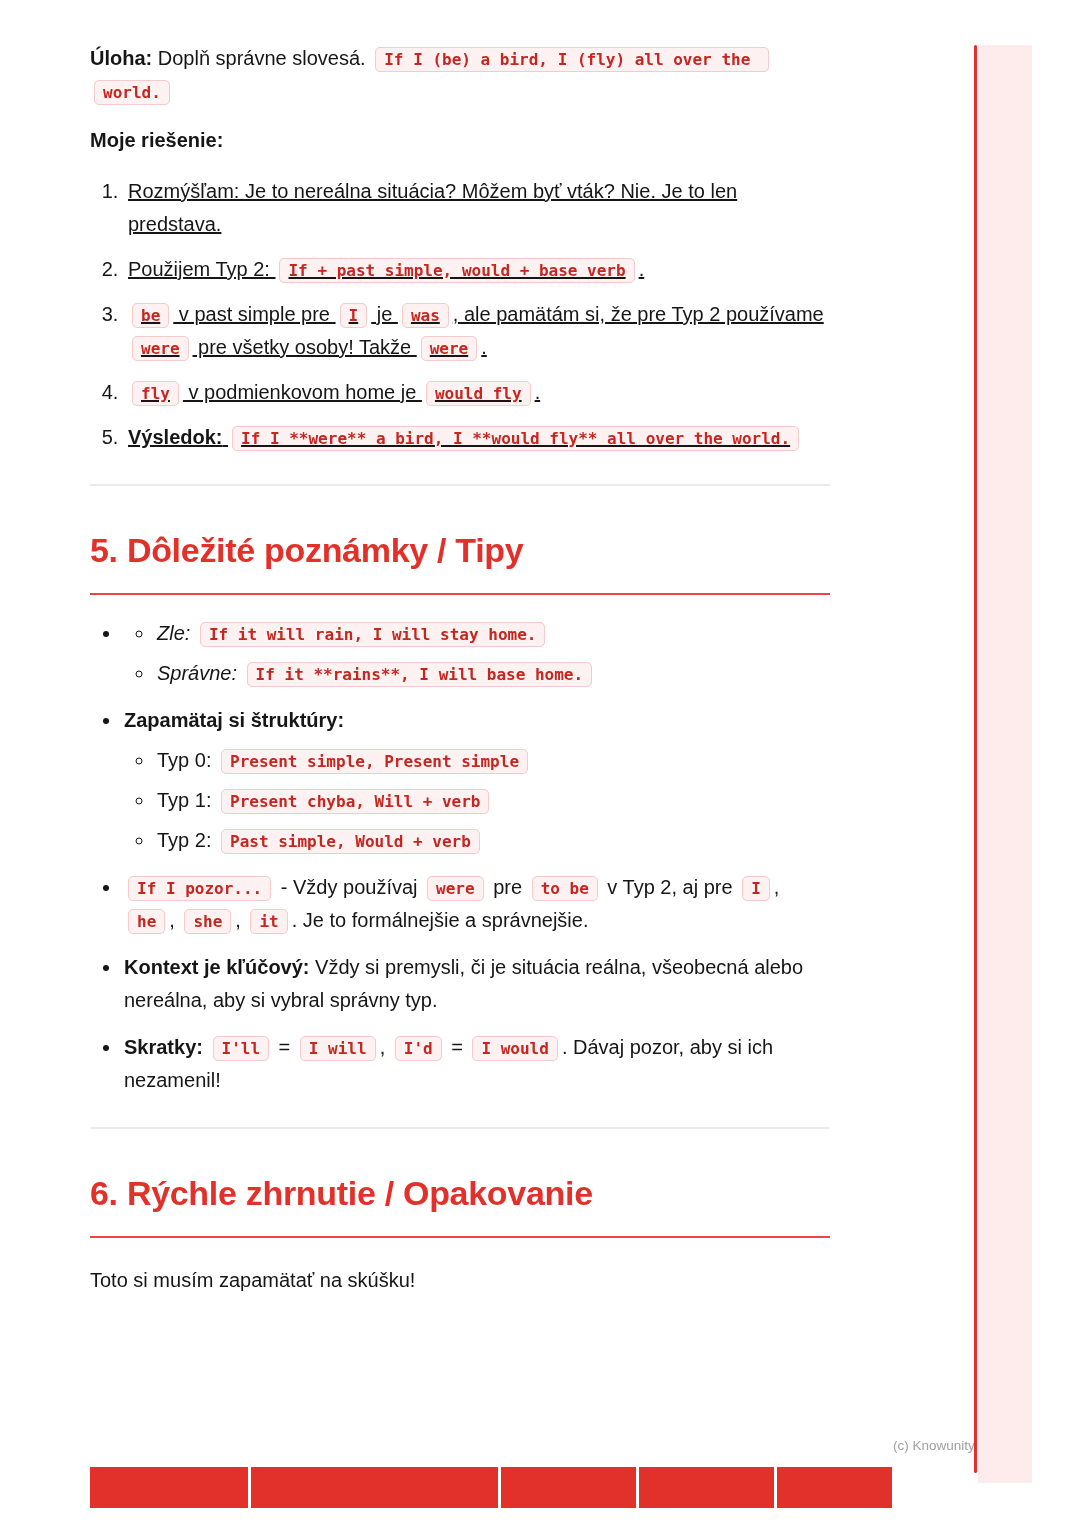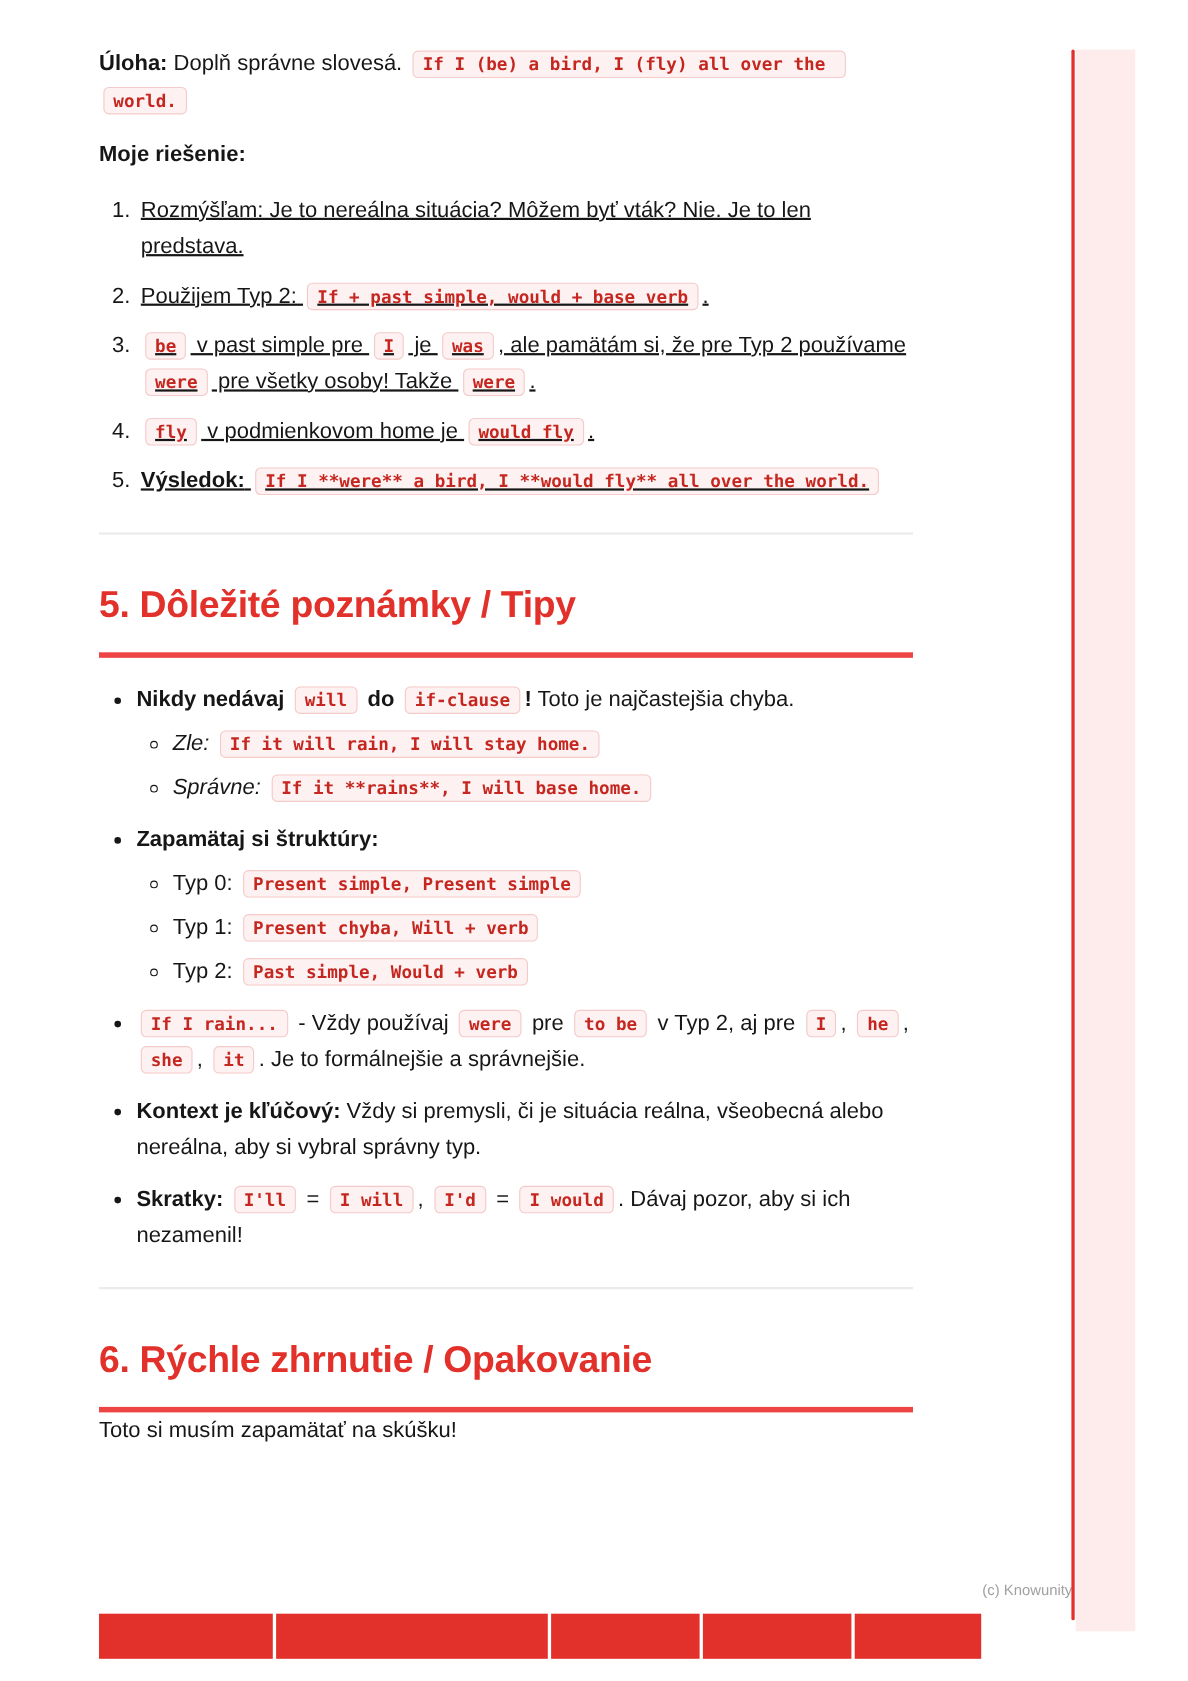--- a/index.html
+++ b/index.html
@@ -35,27 +35,27 @@
   }
   .solution-heading { font-weight: 700; margin-top: 16px; }
   ol.steps { margin: 18px 0 0; padding-left: 34px; }
   ol.steps > li { padding-left: 4px; margin-bottom: 12px; text-decoration: underline; }
   hr.divider { border: none; border-top: 2px solid #ebebeb; margin: 30px 0 0; }
   h2.section-heading {
     margin: 36px 0 0;
     font-size: 34px; font-weight: 700; color: #e2312a;
     letter-spacing: -0.3px;
     padding-bottom: 15px;
-    border-bottom: 5px solid #ef4444;
+    border-bottom: 2px solid #ef4444;
   }
   ul.notes { margin: 22px 0 0; padding-left: 32px; list-style: disc; }
   ul.notes > li { padding-left: 2px; margin-bottom: 14px; }
   ul.sub { list-style: circle; margin: 7px 0 0; padding-left: 31px; }
   ul.sub > li { padding-left: 2px; margin-bottom: 7px; }
-  .summary-intro { }
+  .summary-intro { margin-top: 26px; }
   .table-row { position: absolute; left: 90px; top: 1467px; display: flex; gap: 3px; }
   .table-row .cell { height: 41px; background: #e2312a; }
   .copyright {
     position: absolute; top: 1438px; left: 893px;
     font-size: 13.5px; color: #a0a0a0;
   }
   .scroll-track {
     position: absolute; left: 978px; top: 45px; width: 54px; height: 1438px;
     background: #fdeceb;
   }
@@ -82,35 +82,34 @@
       <li><code class="code">fly</code><span> v podmienkovom home je </span><code class="code">would fly</code><span>.</span></li>
       <li><strong>Výsledok:</strong><span> </span><code class="code">If I **were** a bird, I **would fly** all over the world.</code></li>
     </ol>
 
     <hr class="divider">
 
     <h2 class="section-heading">5. Dôležité poznámky / Tipy</h2>
 
     <ul class="notes">
       <li>
-        <span><strong>Nikdy nedávaj </strong><code class="code">will</code><strong> do </strong><code class="code">if-clause</code><strong>!</strong><span> Toto je najčastejšia chyba.</span></span>
         <ul class="sub">
           <li><em>Zle: </em><code class="code">If it will rain, I will stay home.</code></li>
           <li><em>Správne: </em><code class="code">If it **rains**, I will base home.</code></li>
         </ul>
       </li>
       <li>
         <span><strong>Zapamätaj si štruktúry:</strong></span>
         <ul class="sub">
           <li><span>Typ 0: </span><code class="code">Present simple, Present simple</code></li>
           <li><span>Typ 1: </span><code class="code">Present chyba, Will + verb</code></li>
           <li><span>Typ 2: </span><code class="code">Past simple, Would + verb</code></li>
         </ul>
       </li>
-      <li><code class="code">If I rain...</code><span> - Vždy používaj </span><code class="code">were</code><span> pre </span><code class="code">to be</code><span> v Typ 2, aj pre </span><code class="code">I</code><span>, </span><code class="code">he</code><span>, </span><code class="code">she</code><span>, </span><code class="code">it</code><span>. Je to formálnejšie a správnejšie.</span></li>
+      <li><code class="code">If I pozor...</code><span> - Vždy používaj </span><code class="code">were</code><span> pre </span><code class="code">to be</code><span> v Typ 2, aj pre </span><code class="code">I</code><span>, </span><code class="code">he</code><span>, </span><code class="code">she</code><span>, </span><code class="code">it</code><span>. Je to formálnejšie a správnejšie.</span></li>
       <li><strong>Kontext je kľúčový:</strong><span> Vždy si premysli, či je situácia reálna, všeobecná alebo nereálna, aby si vybral správny typ.</span></li>
       <li><strong>Skratky:</strong><span> </span><code class="code">I'll</code><span> = </span><code class="code">I will</code><span>, </span><code class="code">I'd</code><span> = </span><code class="code">I would</code><span>. Dávaj pozor, aby si ich nezamenil!</span></li>
     </ul>
 
     <hr class="divider">
 
     <h2 class="section-heading">6. Rýchle zhrnutie / Opakovanie</h2>
 
     <p class="summary-intro">Toto si musím zapamätať na skúšku!</p>
 

